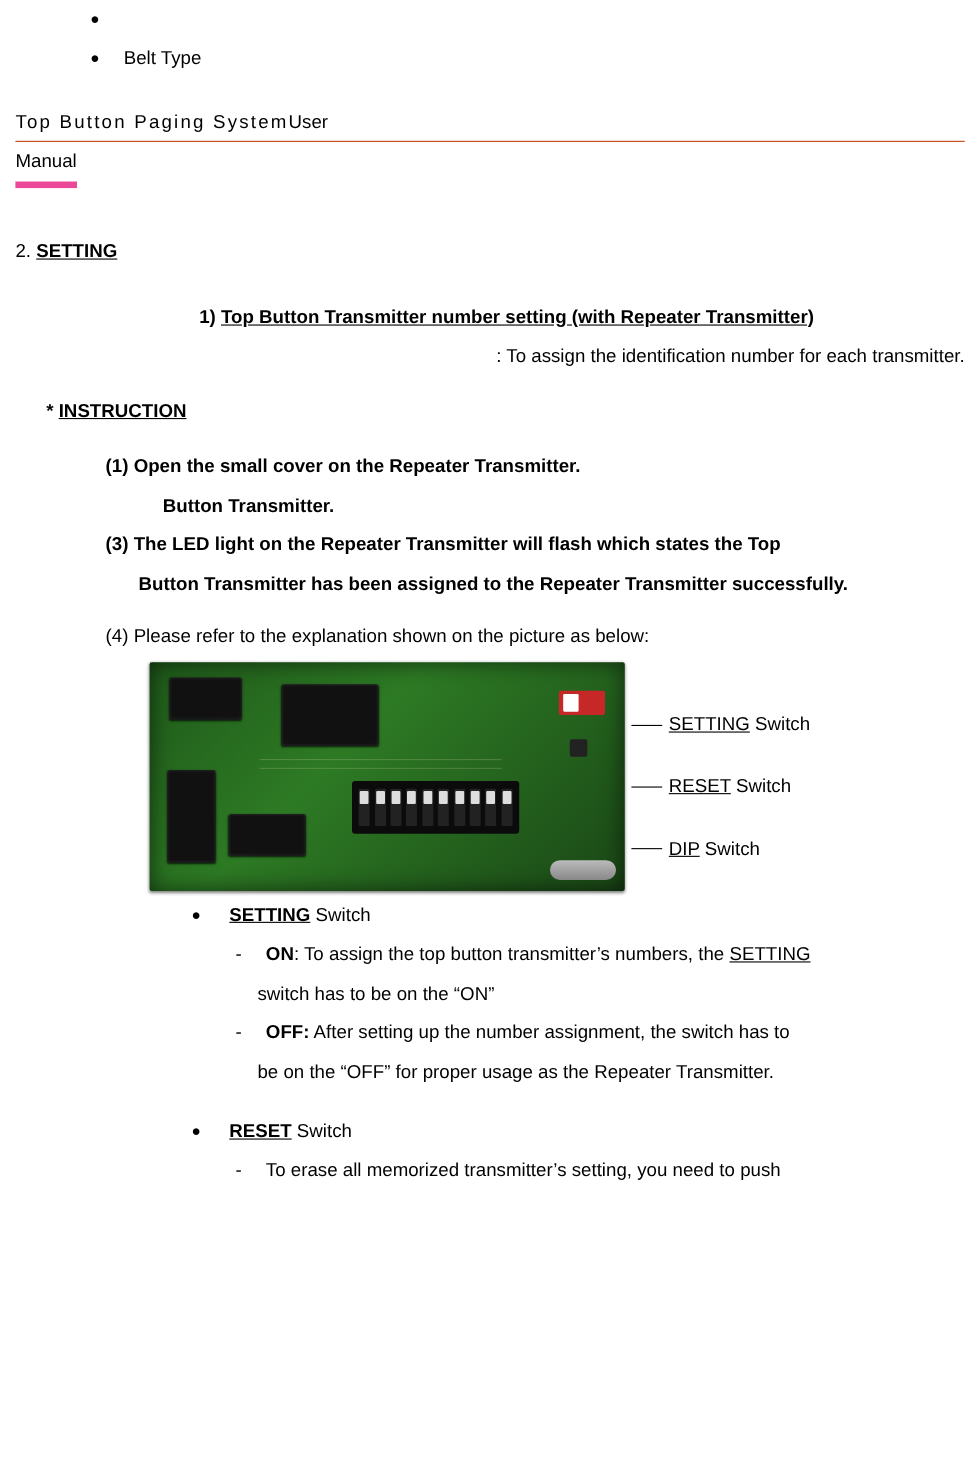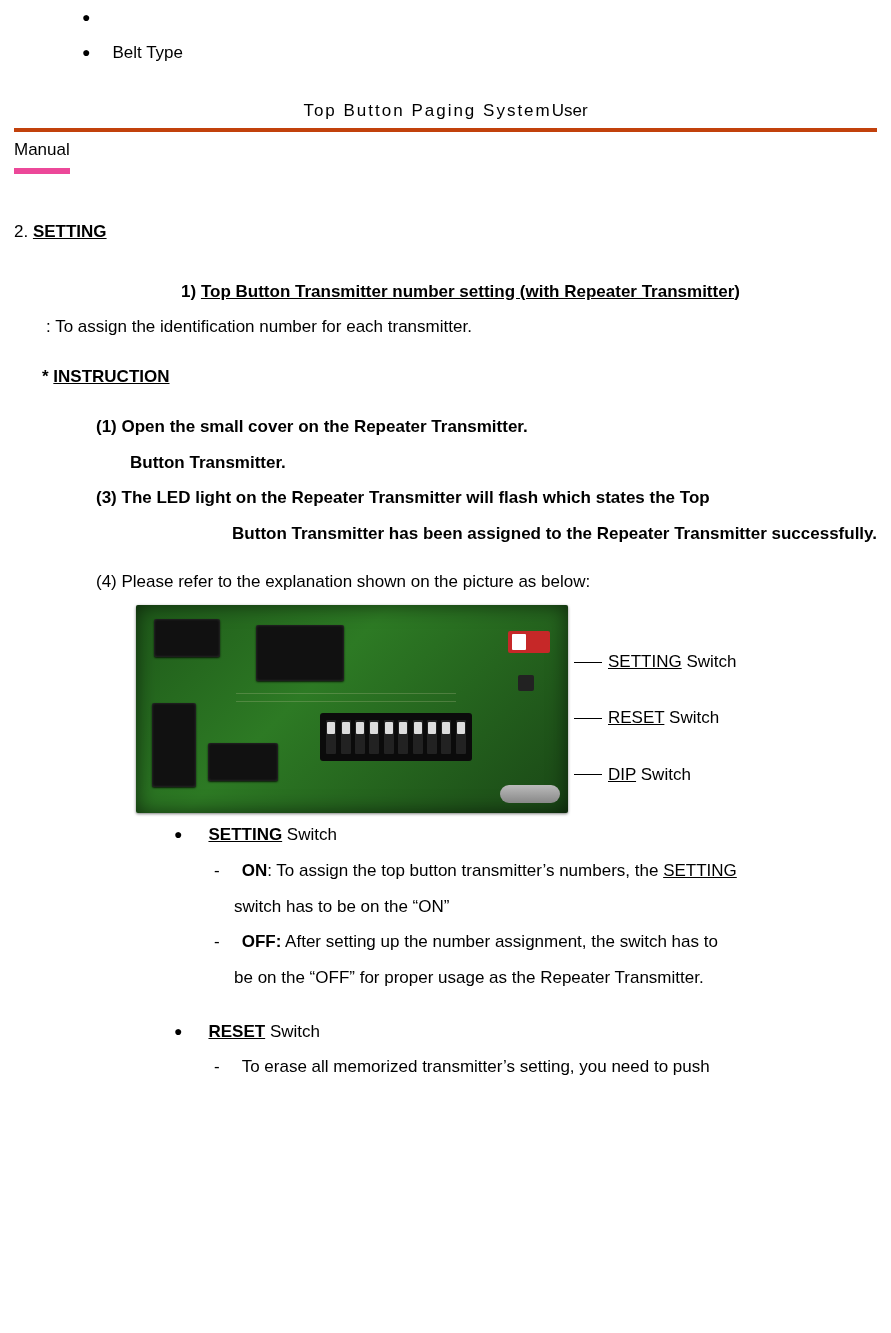--- a/index.html
+++ b/index.html
@@ -19,42 +19,42 @@
     display: flex;
     align-items: flex-start;
   }
   .bullet-dot {
     font-size: 14px;
     line-height: 2.5;
     margin-right: 22px;
   }
   .hr-line {
     display: flex;
-    justify-content: center;
-    border-bottom: 4px solid #c2410c;
+    justify-content: flex-start;
+    border-bottom: 1px solid #c2410c;
     letter-spacing: 2px;
     margin-top: 22px;
   }
   .hr-line span:last-child { letter-spacing: 0; }
   .hr-word {
     display: inline-block;
     border-bottom: 6px solid #ec4899;
     letter-spacing: 0;
     margin-bottom: 18px;
   }
   .u { text-decoration: underline; }
   .b { font-weight: bold; }
   .section-num { margin-top: 22px; }
   .sub1 { margin-left: 30px; margin-top: 24px; text-align: center; }
-  .desc { margin-left: 32px; }
+  .desc { margin-left: 72px; text-align: right; }
   .instr-head { margin-left: 28px; margin-top: 14px; }
   .steps { margin-left: 82px; margin-top: 14px; }
   .step-line { text-align: justify; }
-  .step-indent { margin-left: 30px; text-align: right; }
-  .step-indent2 { margin-left: 34px; }
+  .step-indent { margin-left: 30px; }
+  .step-indent2 { margin-left: 52px; }
   .fig-wrap {
     margin-left: 122px;
     margin-top: 6px;
     display: flex;
     align-items: center;
     gap: 6px;
   }
   .pcb {
     width: 432px;
     height: 208px;

